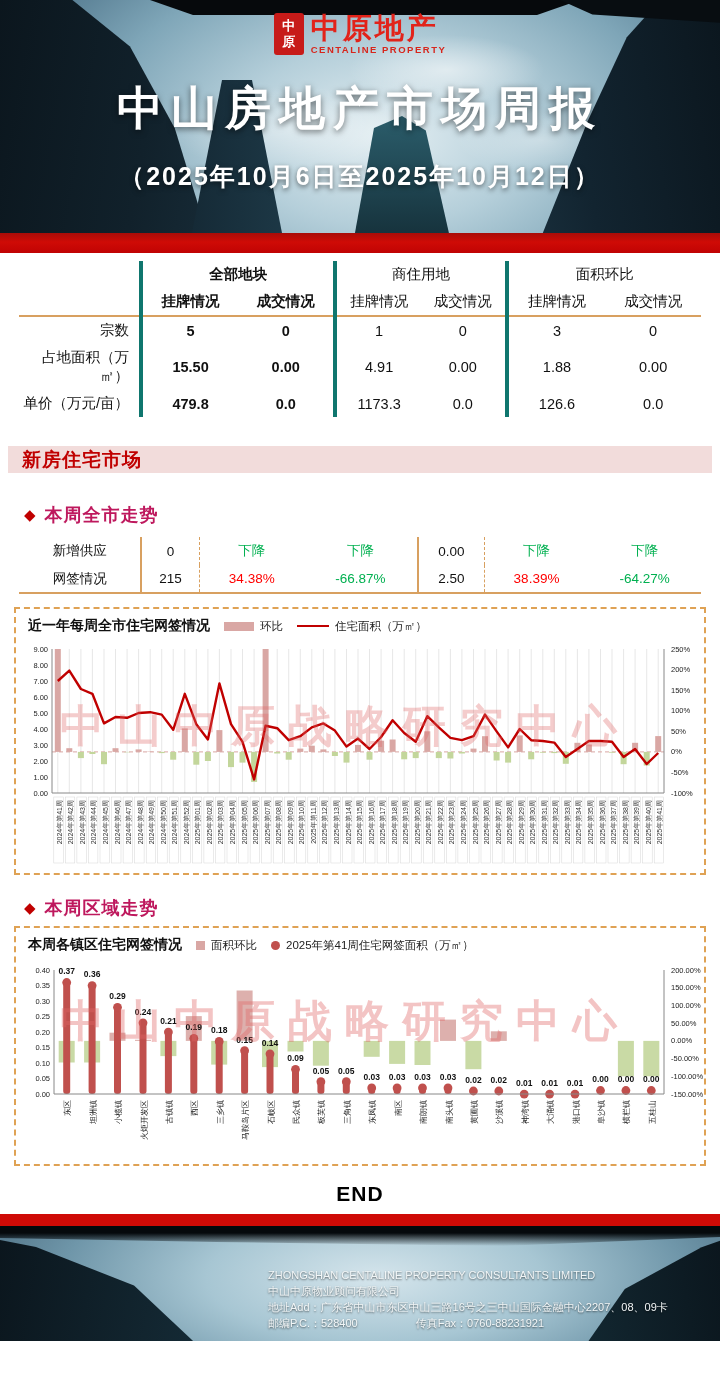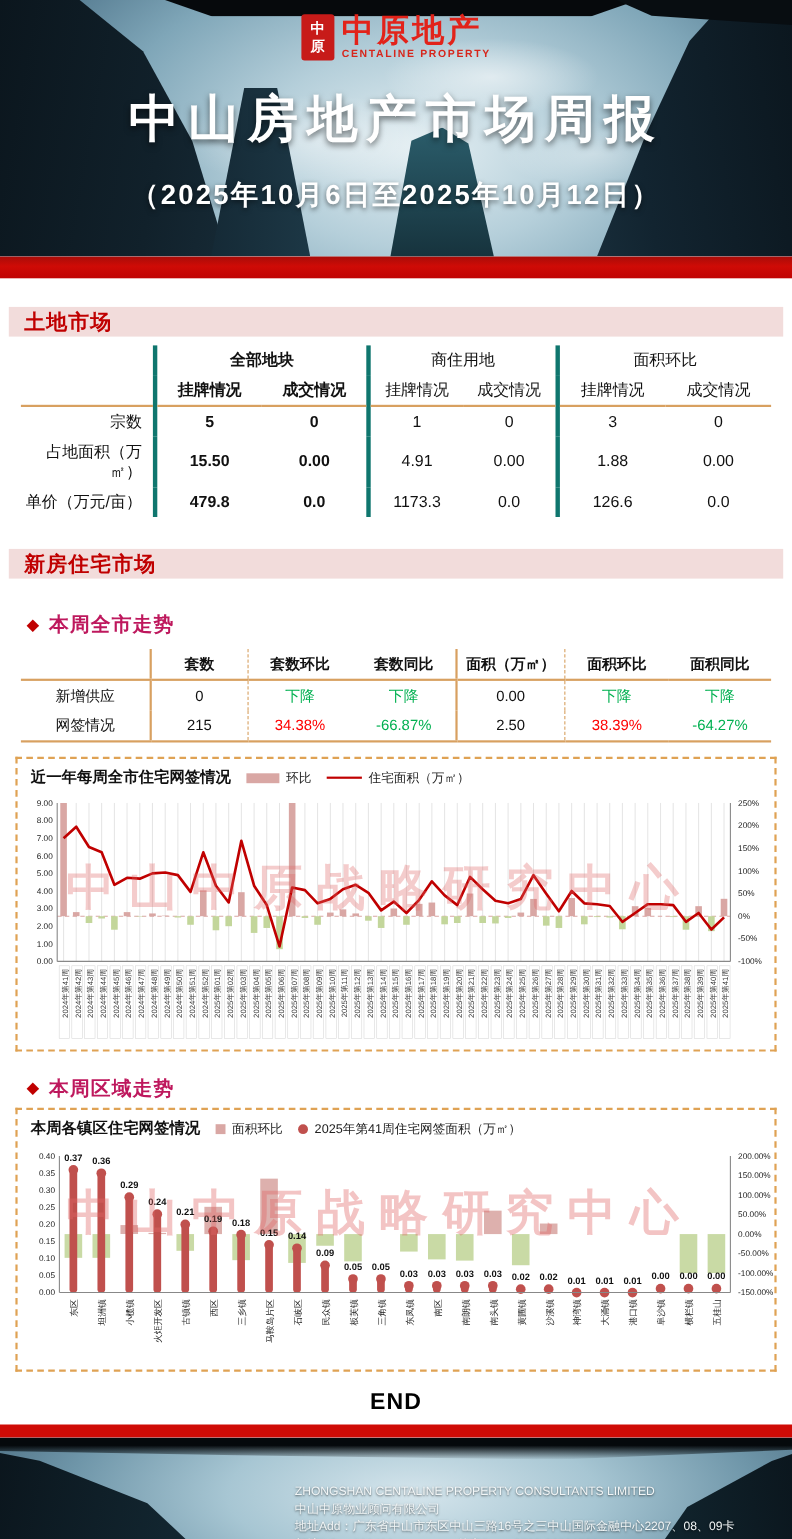--- a/index.html
+++ b/index.html
@@ -133,23 +133,20 @@
       <div>
         <div class="logo-cn">中原地产</div>
         <div class="logo-en">CENTALINE PROPERTY</div>
       </div>
     </div>
     <div class="hero-title">中山房地产市场周报</div>
     <div class="hero-sub">（2025年10月6日至2025年10月12日）</div>
   </header>
   <div class="red-bar"></div>
 
-  <div class="banner">
-    <span>土地市场</span>
-  </div>
 
   <table class="land-table">
     <tbody>
         <tr>
       <td style="width:122px"></td>
       <td colspan="2" class="vl b" style="width:186px">全部地块</td>
       <td colspan="2" class="vl" style="width:164px">商住用地</td>
       <td colspan="2" class="vl" style="width:186px">面积环比</td>
     </tr>
     <tr>
@@ -195,29 +192,20 @@
     <span>新房住宅市场</span>
   </div>
 
   <div class="subhead">
     <span class="dia">◆</span>
     <span class="txt">本周全市走势</span>
   </div>
 
   <table class="weekly-table">
     <tbody>
-        <tr class="head">
-      <td style="width:118px"></td>
-      <td class="vs" style="width:88px">套数</td>
-      <td class="vd" style="width:95px">套数环比</td>
-      <td style="width:95px">套数同比</td>
-      <td class="vs" style="width:98px">面积（万㎡）</td>
-      <td class="vd" style="width:95px">面积环比</td>
-      <td>面积同比</td>
-    </tr>
     <tr>
       <td class="lbl">新增供应</td>
       <td class="vs">0</td>
       <td class="vd green">下降</td>
       <td class="green">下降</td>
       <td class="vs">0.00</td>
       <td class="vd green">下降</td>
       <td class="green">下降</td>
     </tr>
     <tr class="last">

